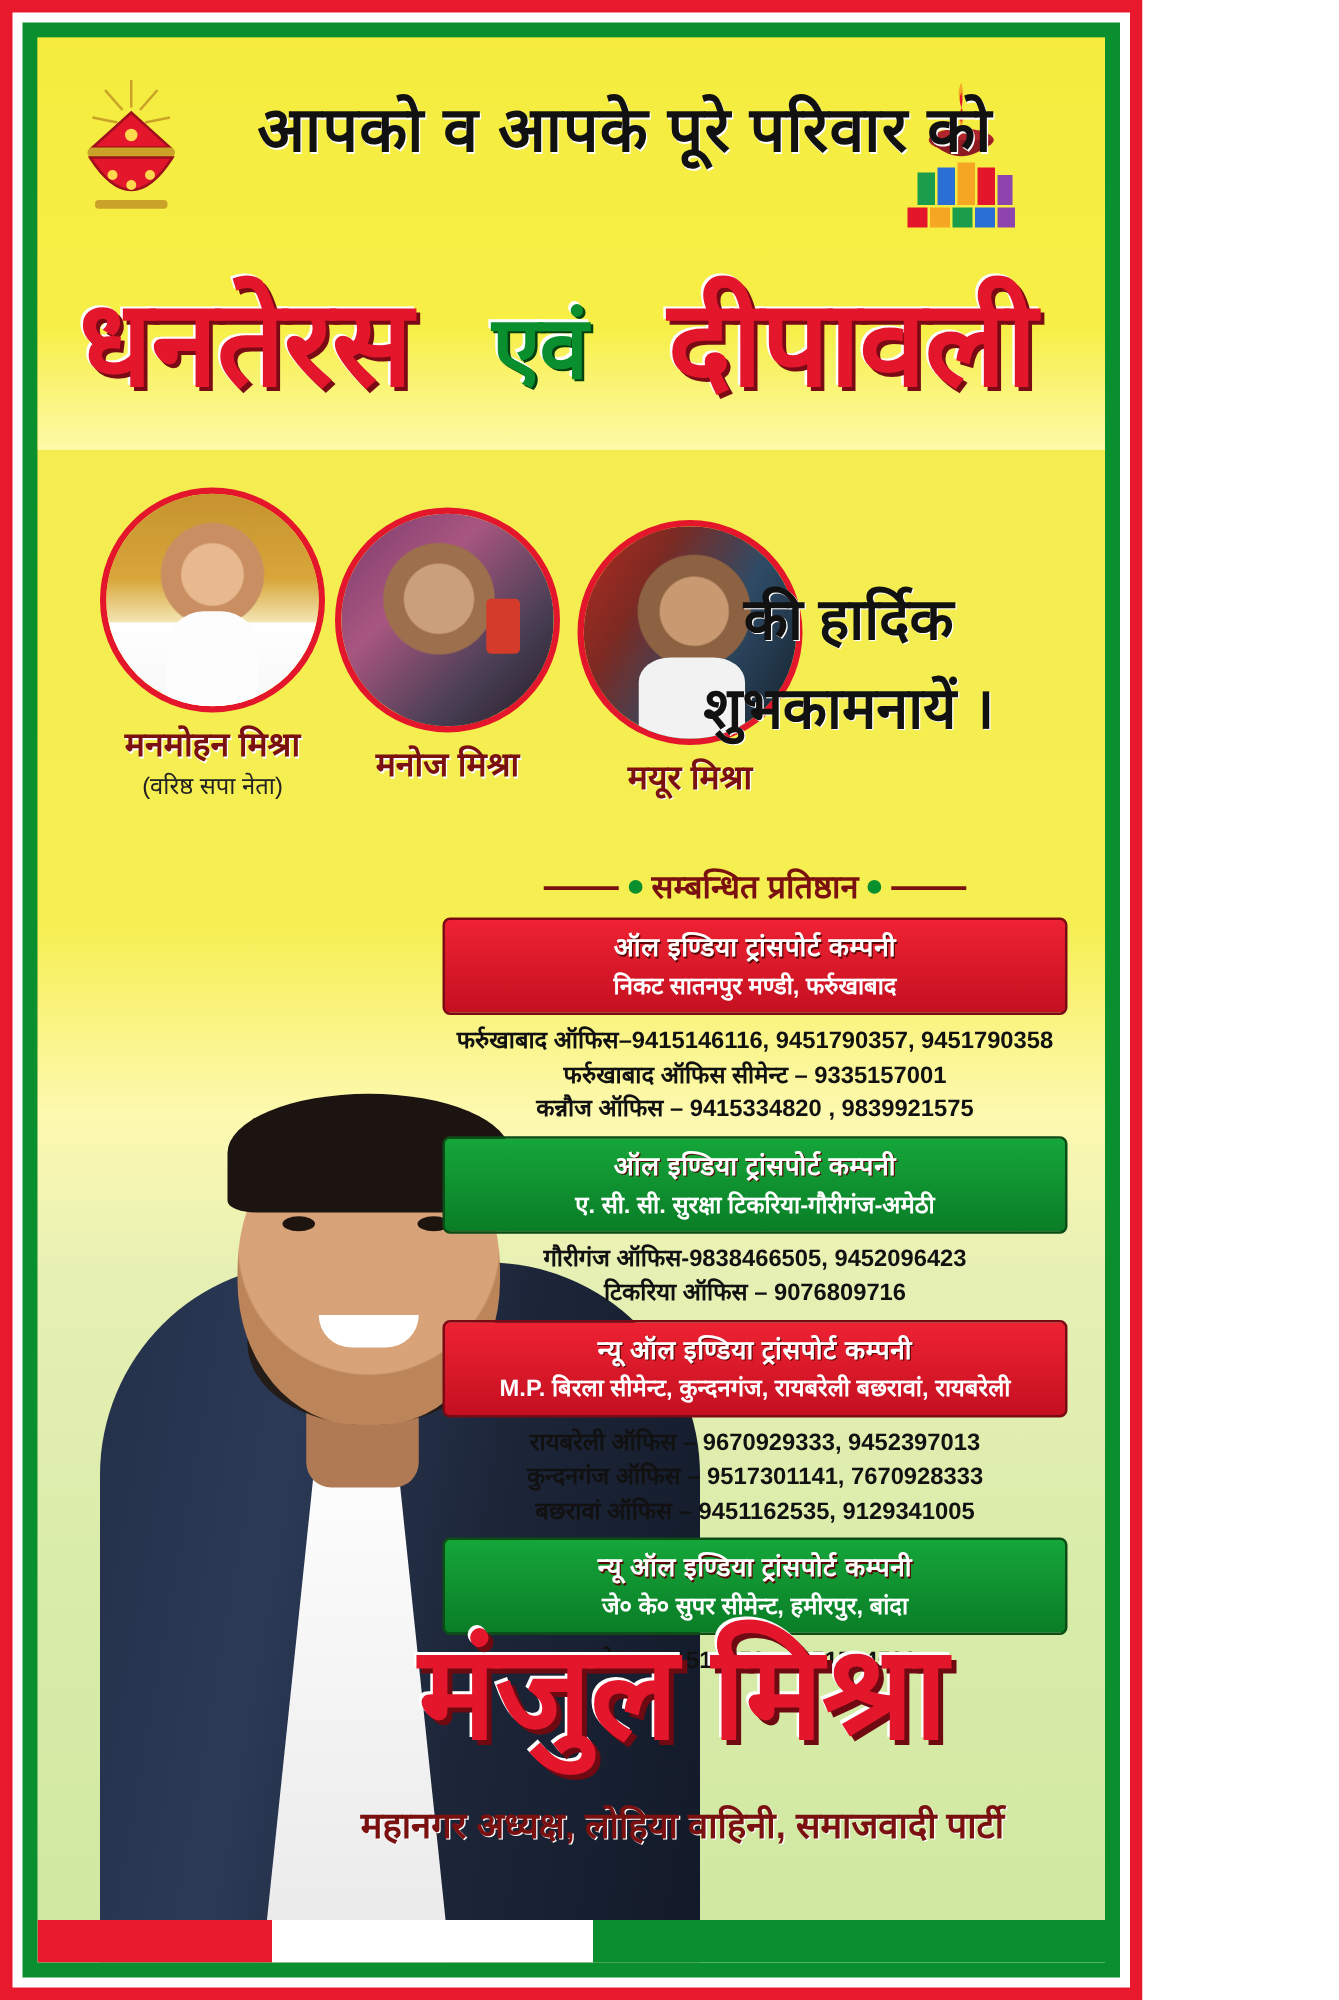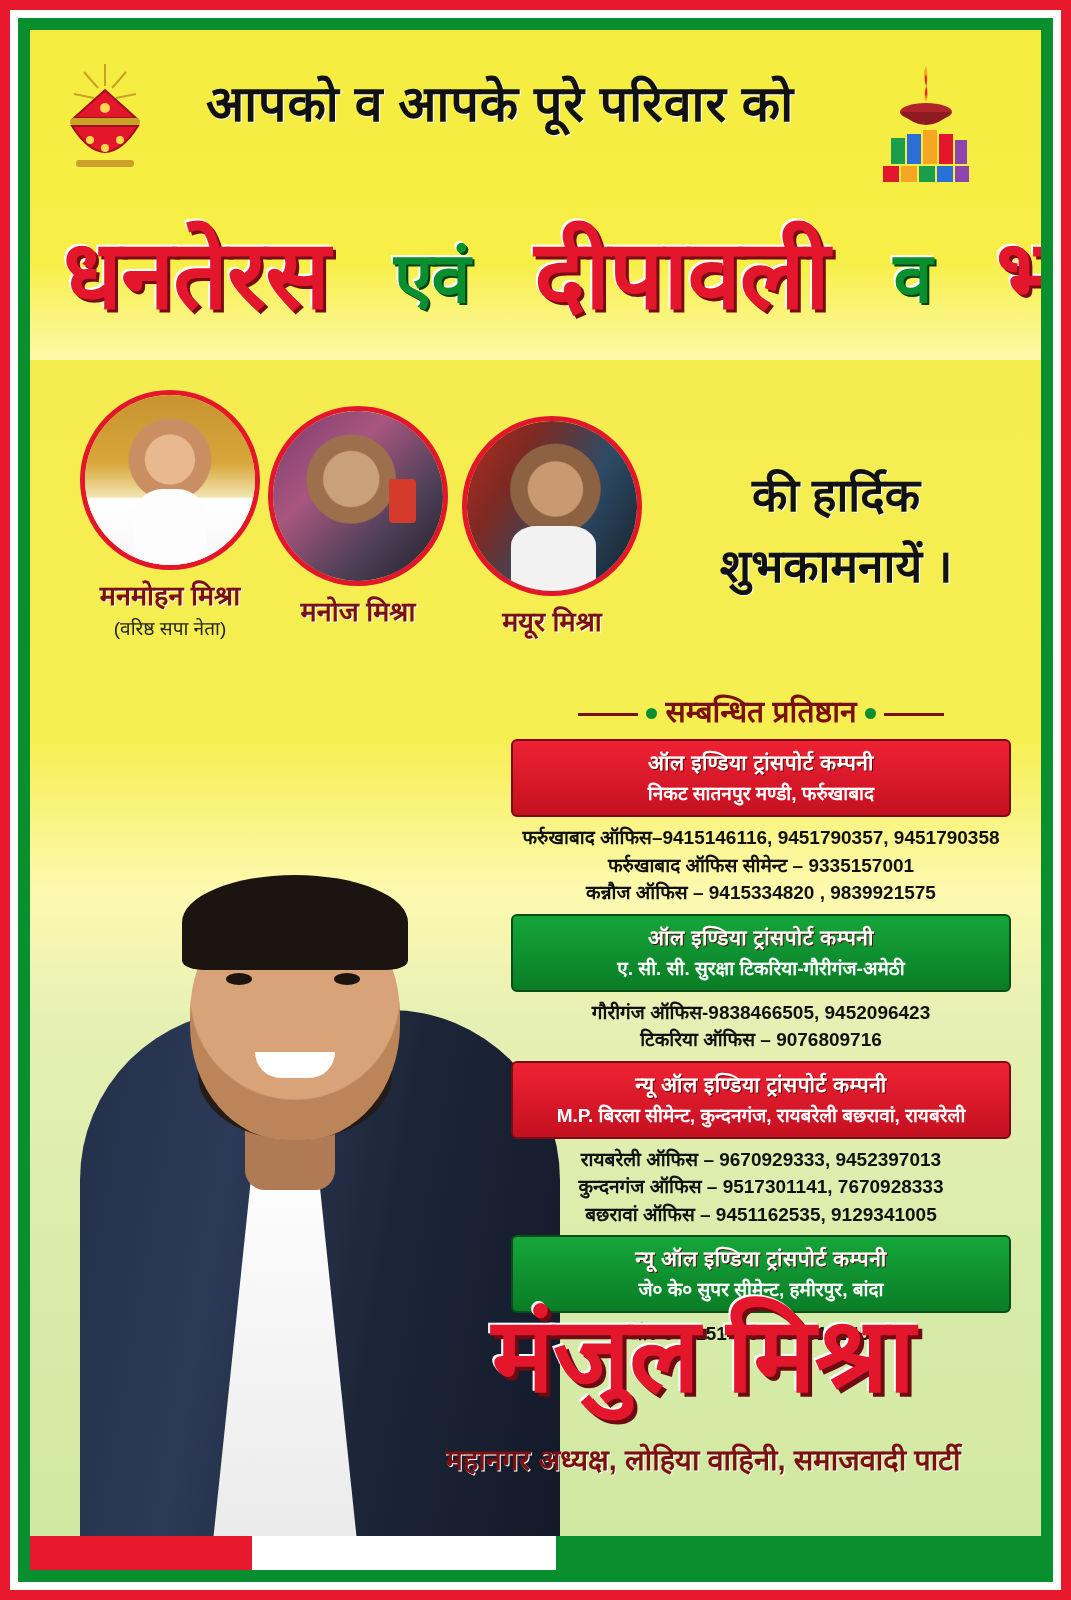--- a/index.html
+++ b/index.html
@@ -1,19 +1,19 @@
 <!DOCTYPE html>
 <html><head>
 <meta charset="utf-8">
 <style>
   html,body{margin:0;padding:0;background:#fff;}
   body{font-family:"Liberation Sans",sans-serif;}
   .poster{
     position:relative;
-    width:1071px;height:1600px;
+    width:914px;height:1600px;
     box-sizing:border-box;
     background:#ffffff;
     overflow:hidden;
   }
   
   .frame-red{
     position:absolute;left:0;top:0;right:0;bottom:0;
     background:#e8192c;
   }
   .frame-white{
@@ -112,21 +112,21 @@
     text-align:center;font-weight:bold;color:#111;
     font-size:46px;line-height:1.55;
     text-shadow:1px 1px 0 #fff;
   }
 
   
   .estab{
     position:absolute;right:30px;top:660px;width:500px;
   }
   .estab-head{
-    text-align:center;font-weight:bold;font-size:30px;color:#7a1010;
+    text-align:center;font-weight:bold;font-size:26px;color:#7a1010;
     position:relative;margin-bottom:8px;
   }
   .estab-head .dash{
     display:inline-block;width:60px;height:3px;background:#7a1010;vertical-align:6px;margin:0 8px;
   }
   .estab-head .dot{
     display:inline-block;width:11px;height:11px;border-radius:50%;background:#0a8f2e;vertical-align:3px;
   }
   .bar{
     border-radius:6px;text-align:center;color:#fff;padding:7px 4px 9px;margin-top:7px;

